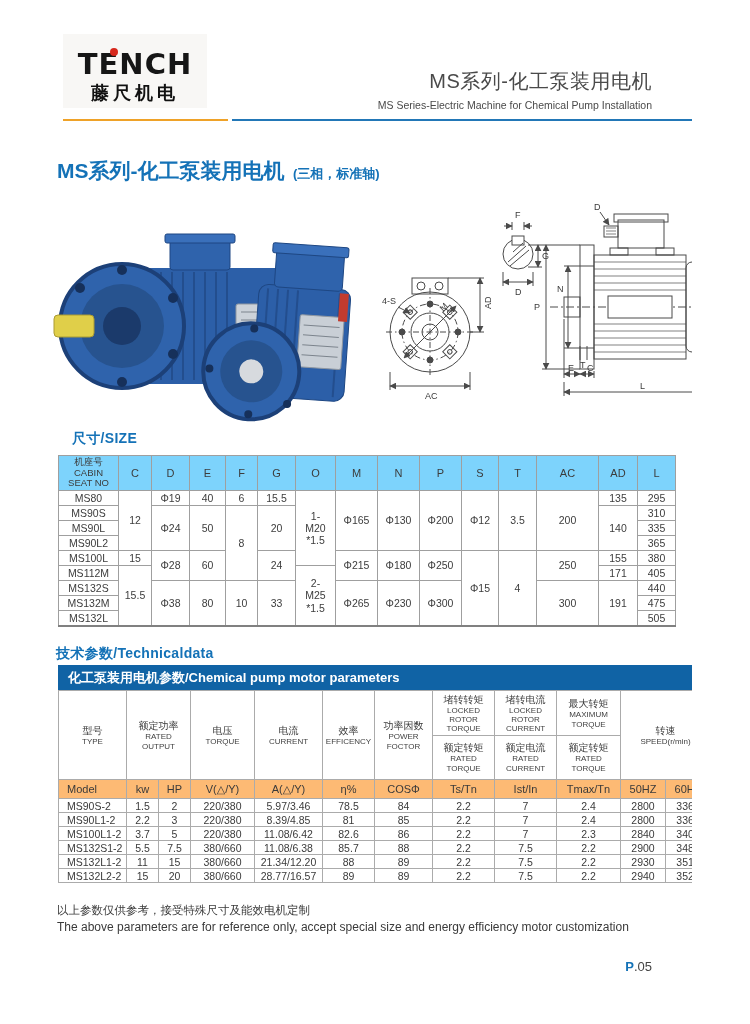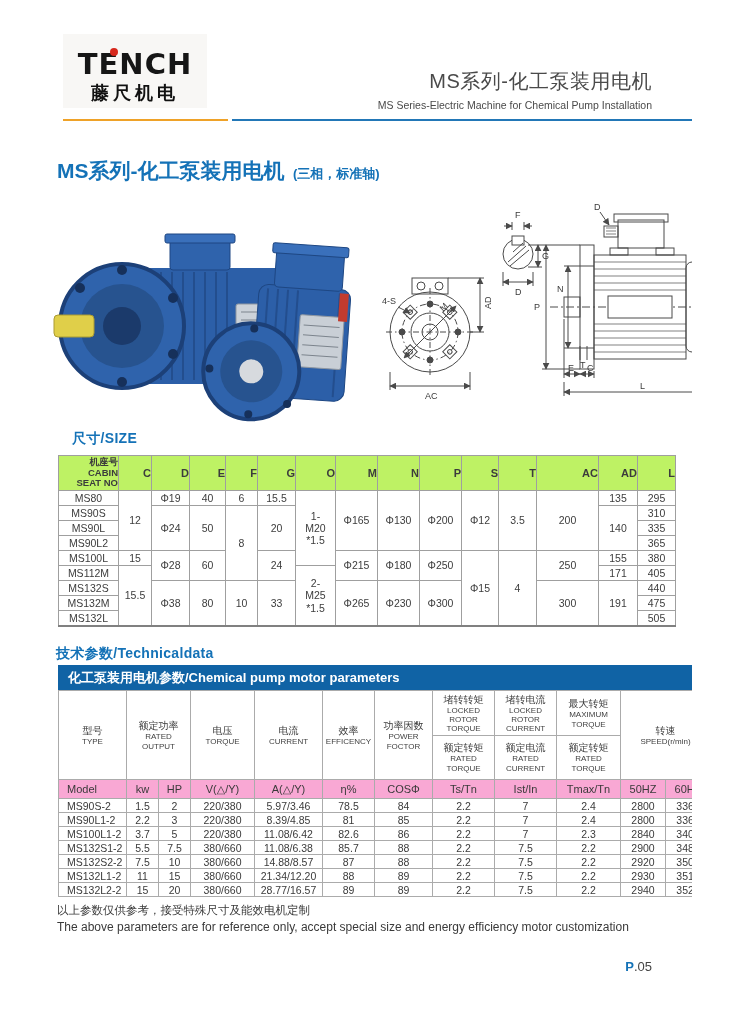--- a/index.html
+++ b/index.html
@@ -31,37 +31,37 @@
 
   
   .blue-h{position:absolute;color:#1472b7;font-size:14px;font-weight:bold;letter-spacing:0.3px;}
 
   
   table{border-collapse:collapse;table-layout:fixed;}
   .size-table{position:absolute;left:58px;top:455px;width:617px;font-size:10.5px;color:#3c3c3c;
               border-bottom:2px solid #808080;}
   .size-table th,.size-table td{border:1px solid #9f9f9f;text-align:center;vertical-align:middle;
               padding:0;white-space:pre-line;line-height:1.15;}
-  .size-table th{background:#bef264;height:34px;font-weight:bold;font-size:11px;text-align:right;}
+  .size-table th{background:#7dd3fc;height:34px;font-weight:normal;font-size:11px;}
   .size-table th.seat{font-size:9.5px;line-height:1.1;}
   .size-table td{height:14px;}
 
   
   .banner{position:absolute;left:58px;top:665px;width:652px;height:25px;background:#1063a5;
           color:#fff;font-size:13px;font-weight:bold;line-height:25px;padding-left:10px;box-sizing:border-box;}
   .tech-table{position:absolute;left:58px;top:690px;width:652px;font-size:10.5px;color:#3a3a3a;}
   .tech-table th,.tech-table td{border:1px solid #ababab;text-align:center;vertical-align:middle;padding:0;}
   .tech-table thead th{font-weight:normal;background:#fff;}
   .tt-cn{display:block;font-size:10px;line-height:1.3;}
   .tt-en{display:block;font-size:8px;line-height:1.15;white-space:pre-line;color:#3f3f3f;}
   .tt-group{height:88px;}
   .tt-split{padding:0;height:88px;}
   .tt-split .half{height:43px;display:flex;flex-direction:column;justify-content:center;}
   .tt-split .half.top{border-bottom:1px solid #ababab;}
-  .tech-table .subhead th{background:#f9a8d4;height:18px;font-weight:normal;font-size:11px;}
+  .tech-table .subhead th{background:#fdba74;height:18px;font-weight:normal;font-size:11px;}
   .tech-table tbody td{height:13px;font-size:10.5px;}
   .tech-table .subhead th:first-child,.tech-table tbody td:first-child{text-align:left;padding-left:8px;}
 
   
   .note-cn{position:absolute;left:57px;top:903px;font-size:11.5px;color:#3a3a3a;}
   .note-en{position:absolute;left:57px;top:920px;font-size:12px;color:#3a3a3a;}
   .pageno{position:absolute;right:40px;top:959px;font-size:13px;color:#444;}
   .pageno .p{color:#1472b7;font-weight:bold;}
 </style>
 </head>
@@ -554,34 +554,20 @@
           <td>11.08/6.38</td>
           <td>85.7</td>
           <td>88</td>
           <td>2.2</td>
           <td>7.5</td>
           <td>2.2</td>
           <td>2900</td>
           <td>3480</td>
         </tr>
         <tr>
-          <td>MS132S2-2</td>
-          <td>7.5</td>
-          <td>10</td>
-          <td>380/660</td>
-          <td>14.88/8.57</td>
-          <td>87</td>
-          <td>88</td>
-          <td>2.2</td>
-          <td>7.5</td>
-          <td>2.2</td>
-          <td>2920</td>
-          <td>3504</td>
-        </tr>
-        <tr>
           <td>MS132L1-2</td>
           <td>11</td>
           <td>15</td>
           <td>380/660</td>
           <td>21.34/12.20</td>
           <td>88</td>
           <td>89</td>
           <td>2.2</td>
           <td>7.5</td>
           <td>2.2</td>

